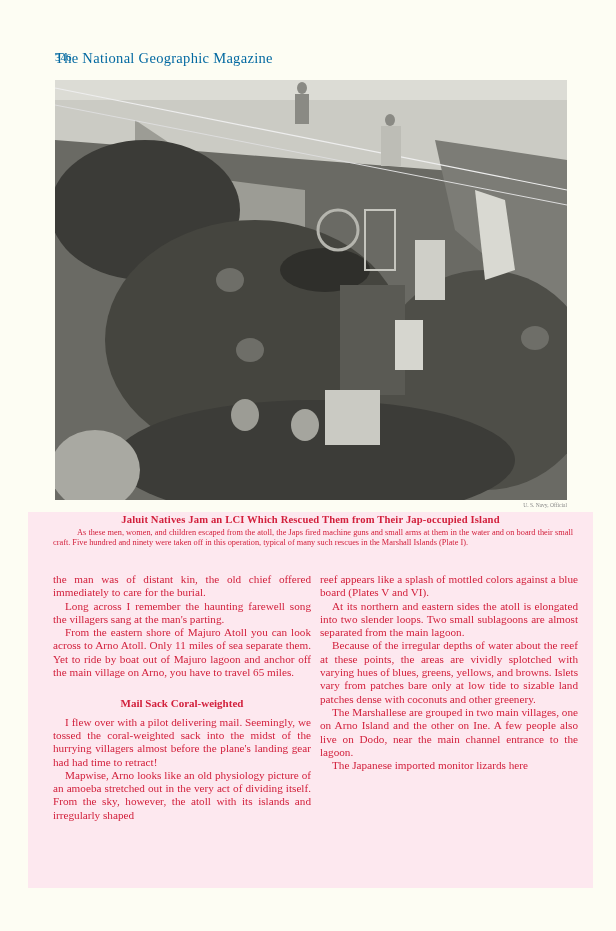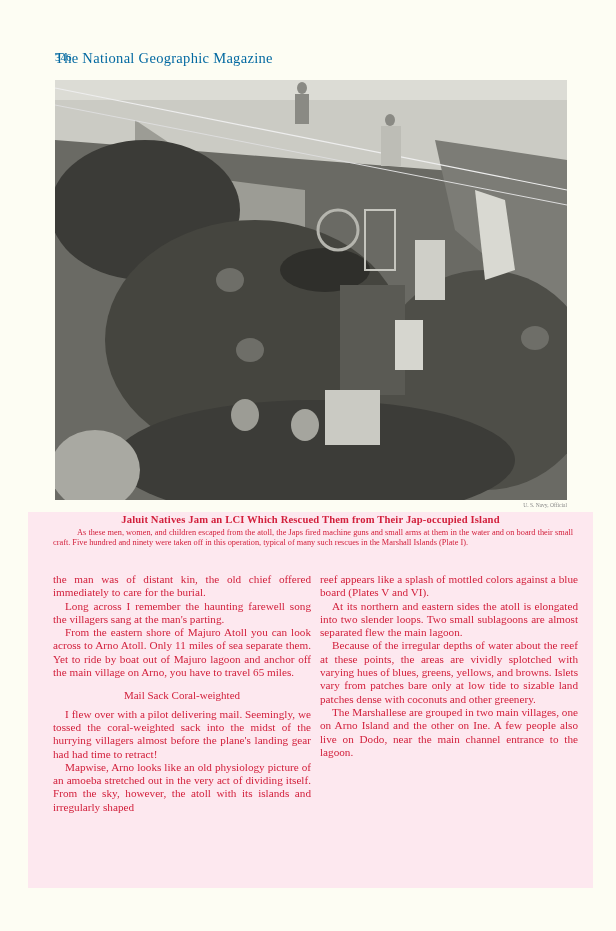--- a/index.html
+++ b/index.html
@@ -25,21 +25,21 @@
   }
   .caption-body {
     position:absolute; left:53px; top:528px; width:520px; font-size:8.3px; line-height:10px;
     color:#d2203c; text-align:justify; text-indent:24px;
   }
   .col { position:absolute; top:573px; width:258px; font-size:11.2px; line-height:13.3px; color:#d2203c; }
   .col-left { left:53px; }
   .col-right { left:320px; }
   .col p { margin:0; text-align:justify; text-indent:12px; }
   .col p.cont { text-indent:0; }
-  .col h3 { margin:10px 0 5px; font-size:11px; font-weight:normal; text-align:center; }
+  .col h3 { margin:18px 0 5px; font-size:11px; font-weight:bold; text-align:center; }
 </style>
 </head>
 <body>
 
 <div class="running-head">
   <span class="page-number">346</span>
   <div class="mag-title">The National Geographic Magazine</div>
 </div>
 
 <div class="photo">
@@ -93,16 +93,17 @@
   <p class="cont">the man was of distant kin, the old chief offered immediately to care for the burial.</p>
   <p>Long across I remember the haunting farewell song the villagers sang at the man's parting.</p>
   <p>From the eastern shore of Majuro Atoll you can look across to Arno Atoll. Only 11 miles of sea separate them. Yet to ride by boat out of Majuro lagoon and anchor off the main village on Arno, you have to travel 65 miles.</p>
   <h3>Mail Sack Coral-weighted</h3>
   <p>I flew over with a pilot delivering mail. Seemingly, we tossed the coral-weighted sack into the midst of the hurrying villagers almost before the plane's landing gear had had time to retract!</p>
   <p>Mapwise, Arno looks like an old physiology picture of an amoeba stretched out in the very act of dividing itself. From the sky, however, the atoll with its islands and irregularly shaped</p>
 </div>
 
 <div class="col col-right">
   <p class="cont">reef appears like a splash of mottled colors against a blue board (Plates V and VI).</p>
-  <p>At its northern and eastern sides the atoll is elongated into two slender loops. Two small sublagoons are almost separated flew the main lagoon.</p>
+  <p>At its northern and eastern sides the atoll is elongated into two slender loops. Two small sublagoons are almost separated from the main lagoon.</p>
   <p>Because of the irregular depths of water about the reef at these points, the areas are vividly splotched with varying hues of blues, greens, yellows, and browns. Islets vary from patches bare only at low tide to sizable land patches dense with coconuts and other greenery.</p>
   <p>The Marshallese are grouped in two main villages, one on Arno Island and the other on Ine. A few people also live on Dodo, near the main channel entrance to the lagoon.</p>
+  <p>The Japanese imported monitor lizards here</p>
 </div>
 
 </body></html>

